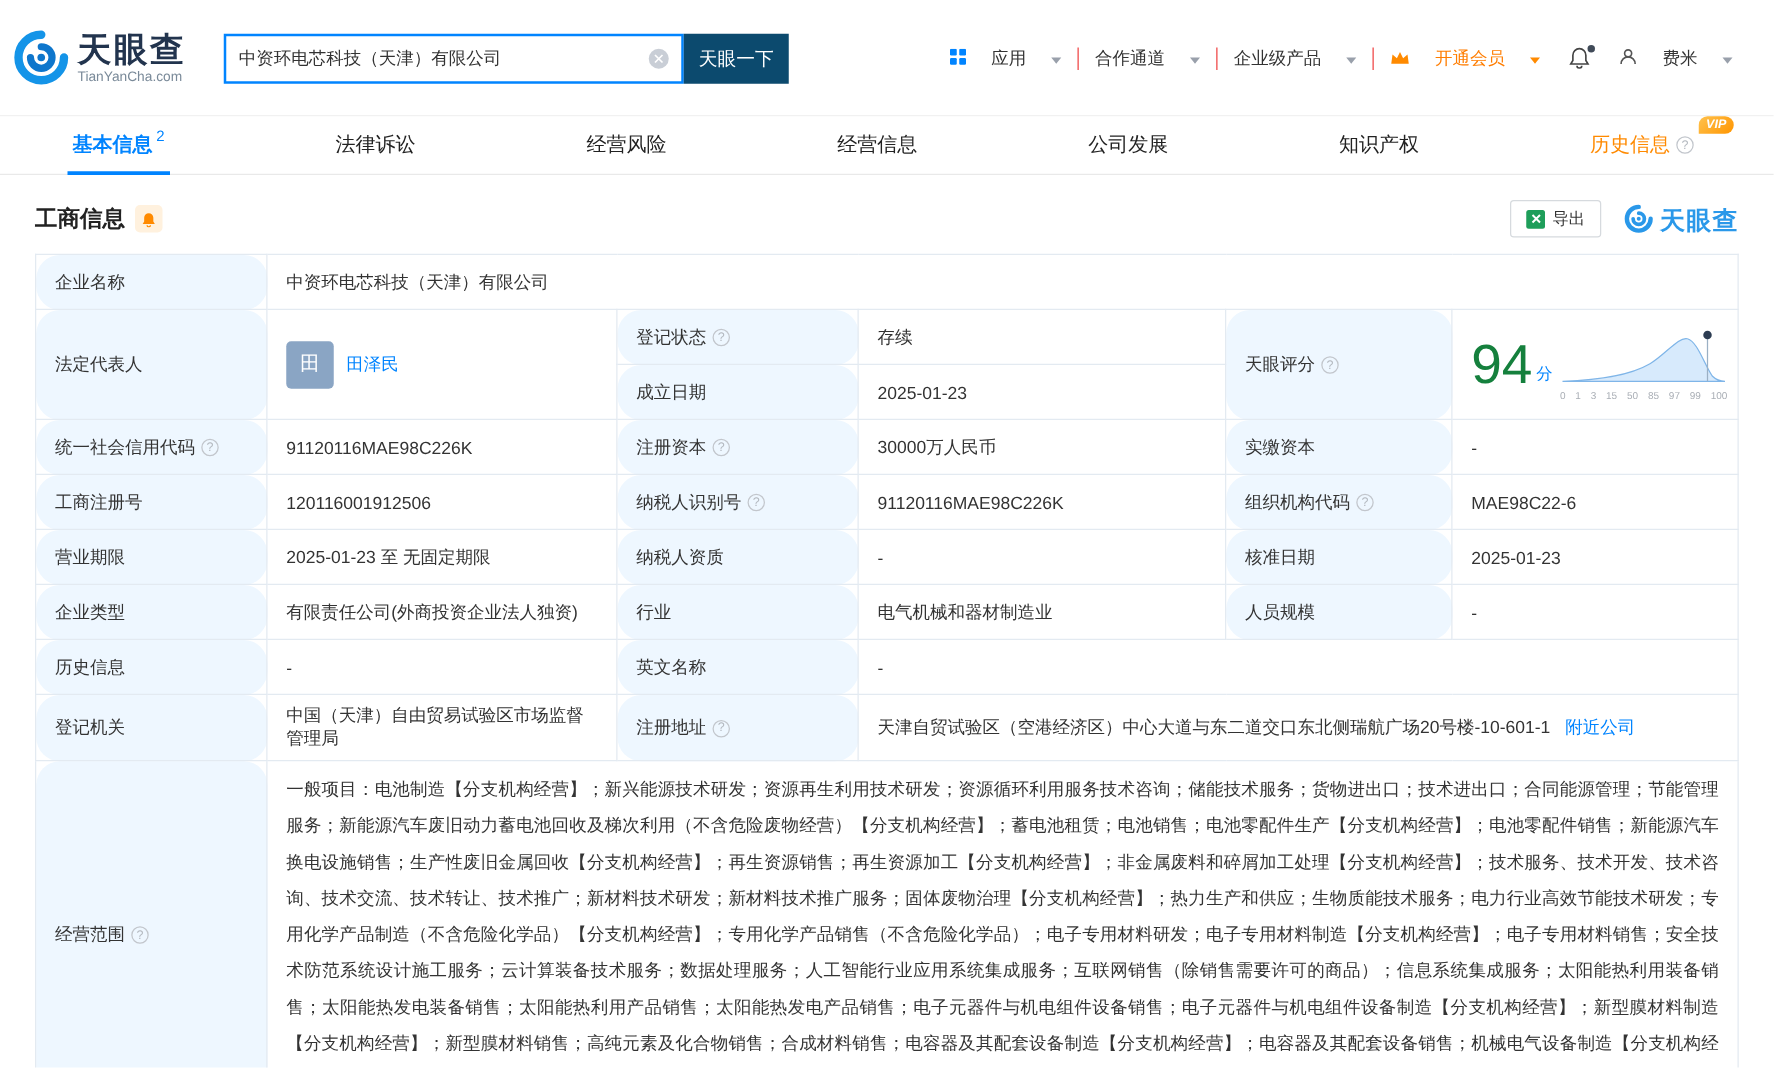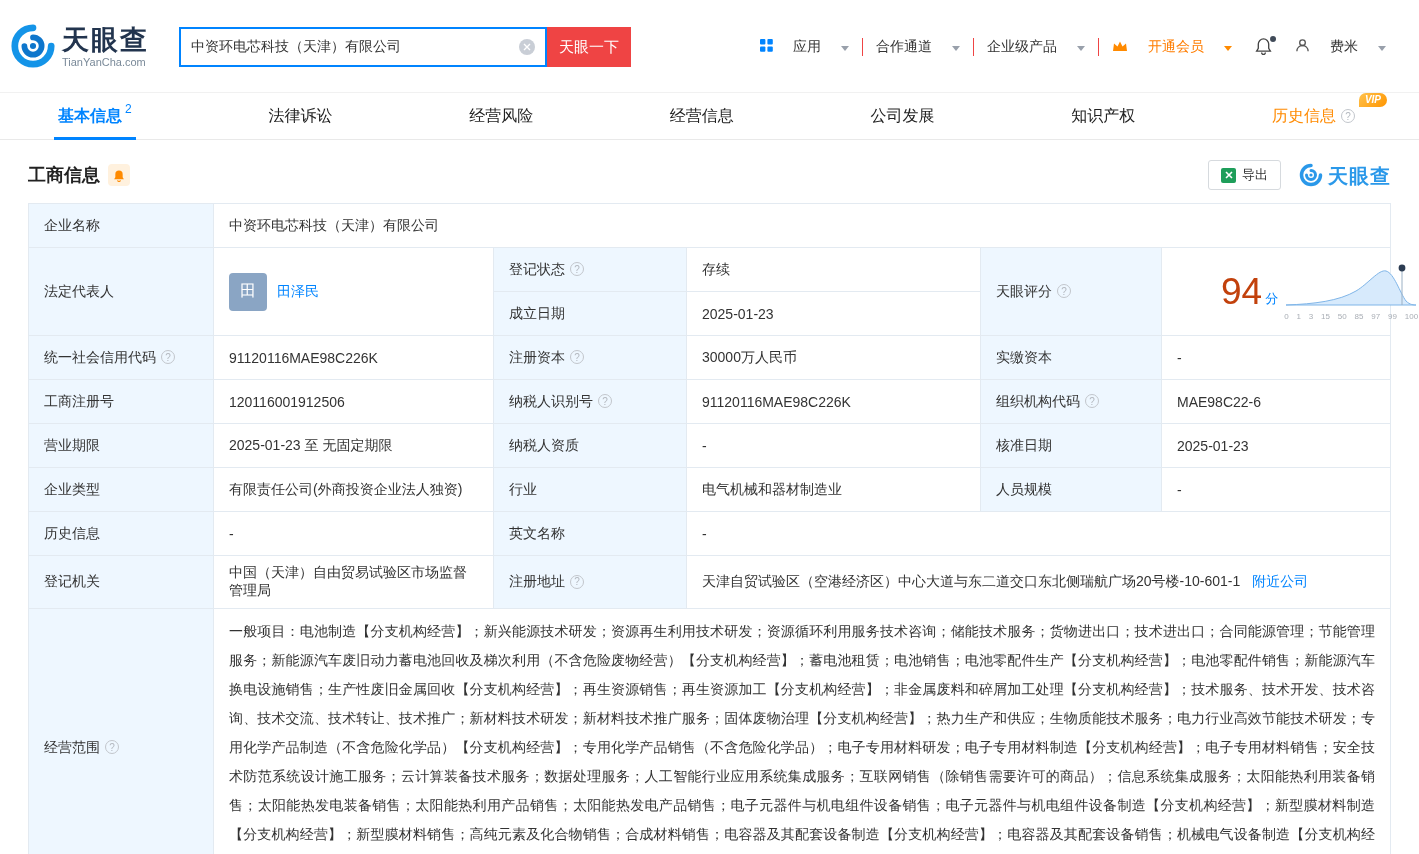--- a/index.html
+++ b/index.html
@@ -16,21 +16,21 @@
 .slogan-1 { font-size:14px; font-weight:bold; letter-spacing:3px; }
 .slogan-2 { font-size:11px; letter-spacing:1.5px; margin-top:4px; }
 .search-area { margin-left:30px; }
 .search-tabs { display:flex; gap:2px; }
 .stab { font-size:13px; padding:3px 12px; cursor:pointer; color:#333; }
 .stab.active { background:#0084ff; color:#fff; }
 .search-row { display:flex; }
 .search-box { display:flex; align-items:center; width:368px; height:40px; border:2px solid #0084ff; background:#fff; padding:0 10px; }
 .search-box input { flex:1; border:none; outline:none; font-size:14px; color:#333; font-family:inherit; background:transparent; }
 .clear-icon { width:16px; height:16px; border-radius:50%; background:#c9ced6; display:flex; align-items:center; justify-content:center; cursor:pointer; flex:0 0 auto; }
-.search-btn { width:84px; height:40px; background:#ef4444; color:#fff; border:none; font-size:15px; cursor:pointer; font-family:Liberation Mono, monospace; }
+.search-btn { width:84px; height:40px; background:#0c4a6e; color:#fff; border:none; font-size:15px; cursor:pointer; font-family:Liberation Mono, monospace; }
 .top-right { margin-left:auto; display:flex; align-items:center; font-size:14px; color:#333; white-space:nowrap; }
 .nav-group { display:flex; align-items:center; gap:20px; padding:0 13px; cursor:pointer; }
 .nav-group.sep { border-left:1px solid #ef4444; }
 .caret { width:0; height:0; border-left:4px solid transparent; border-right:4px solid transparent; border-top:5px solid #99a0ab; margin-top:2px; }
 .caret.orange { border-top-color:#ff8a00; }
 .vip-link { color:#ff7d00; }
 .bell-wrap { position:relative; padding:0 10px; cursor:pointer; }
 .bell-dot { position:absolute; top:-1px; right:6px; width:6px; height:6px; border-radius:50%; background:#404a58; }
 
 
@@ -48,28 +48,28 @@
 .alert-icon { margin-left:8px; width:22px; height:22px; background:#fff1de; border-radius:4px; display:flex; align-items:center; justify-content:center; cursor:pointer; }
 .head-right { margin-left:auto; display:flex; align-items:flex-end; gap:18px; }
 .export-btn { display:flex; align-items:center; gap:6px; height:30px; padding:0 12px; border:1px solid #d6dade; border-radius:3px; background:#fff; font-size:13px; color:#333; cursor:pointer; font-family:inherit; }
 .xls-icon { width:15px; height:15px; background:#1e9e5a; border-radius:2px; display:flex; align-items:center; justify-content:center; }
 .watermark { display:flex; align-items:center; gap:5px; opacity:.92; }
 .wm-text { font-size:20px; font-weight:bold; color:#1890e8; letter-spacing:1px; }
 
 
 .info-table { width:1363px; margin:0 28px; border-collapse:collapse; table-layout:fixed; font-size:14px; }
 .info-table td { border:1px solid #e3eaf1; padding:8px 15px; vertical-align:middle; color:#333; height:44px; }
-td.lbl { background:#eef7ff; color:#333; }
+td.lbl { background:#eef7ff; color:#333;border-radius:19px; }
 td.val a { color:#0084ff; text-decoration:none; cursor:pointer; }
 .green { color:#00b34a; }
 .q-icon { display:inline-flex; width:14px; height:14px; border:1px solid #c2c6cc; border-radius:50%; color:#b3b8bf; font-size:10px; align-items:center; justify-content:center; margin-left:5px; vertical-align:1px; cursor:pointer; }
 .rep-cell { display:flex; align-items:center; }
 .avatar { display:inline-flex; width:38px; height:38px; border-radius:4px; background:#8aa5c4; color:#fff; align-items:center; justify-content:center; font-size:16px; margin-right:10px; flex:0 0 auto; }
 .score-wrap { display:flex; align-items:center; }
-.score-num { font-size:37px; color:#c2410c; line-height:1;margin-left:44px; }
+.score-num { font-size:44px; color:#15803d; line-height:1; }
 .score-unit { font-size:13px; color:#0084ff; margin:14px 0 0 3px; }
 .score-chart { margin-left:6px; }
 .ticks { display:flex; justify-content:space-between; width:134px; font-size:8px; color:#a9aeb5; }
 .scope-text { line-height:29px; text-align:justify; }
 .addr-cell a { margin-left:8px; white-space:nowrap; }
 </style>
 </head>
 <body>
 
 <header class="site-header">

